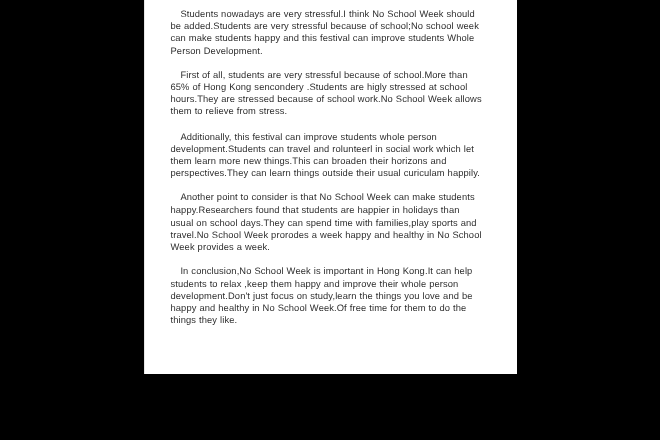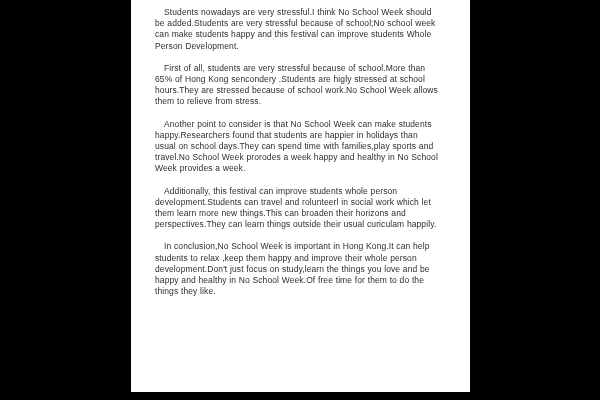--- a/index.html
+++ b/index.html
@@ -23,21 +23,21 @@
   .viewer-background {
     position: absolute;
     inset: 0;
     background: var(--bg);
   }
   .document-page {
     position: absolute;
     left: 131px;
     top: 0;
     width: 339px;
-    height: 392px;
+    height: 340px;
     background: var(--paper);
   }
   .page-text {
     padding: 7px 30px 0 24px;
     color: var(--text);
     font-size: 8.5px;
     line-height: 11.2px;
     letter-spacing: 0.1px;
   }
   .page-text p {
@@ -48,17 +48,17 @@
 </style>
 </head>
 <body>
 
 <div class="viewer-background"></div>
 
 <div class="document-page">
   <div class="page-text">
     <p>Students nowadays are very stressful.I think No School Week should be added.Students are very stressful because of school;No school week can make students happy and this festival can improve students Whole Person Development.</p>
     <p>First of all, students are very stressful because of school.More than 65% of Hong Kong sencondery .Students are higly stressed at school hours.They are stressed because of school work.No School Week allows them to relieve from stress.</p>
+    <p>Additionally, this festival can improve students whole person development.Students can travel and rolunteerl  in social work which let them learn more new things.This can broaden their horizons and perspectives.They can learn things outside their usual curiculam happily.</p>
     <p>Another point to consider is that No School Week can make students happy.Researchers found that students are happier in holidays than usual on school days.They can spend time with families,play sports and travel.No School Week prorodes a week happy and healthy in No School Week provides a week.</p>
-    <p>Additionally, this festival can improve students whole person development.Students can travel and rolunteerl  in social work which let them learn more new things.This can broaden their horizons and perspectives.They can learn things outside their usual curiculam happily.</p>
     <p>In conclusion,No School Week is important in Hong Kong.It can help students to relax ,keep them happy and improve their whole person development.Don't just focus on study,learn the things you love and be happy and healthy in No School Week.Of free time for them to do the things they like.</p>
   </div>
 </div>
 
 </body></html>

